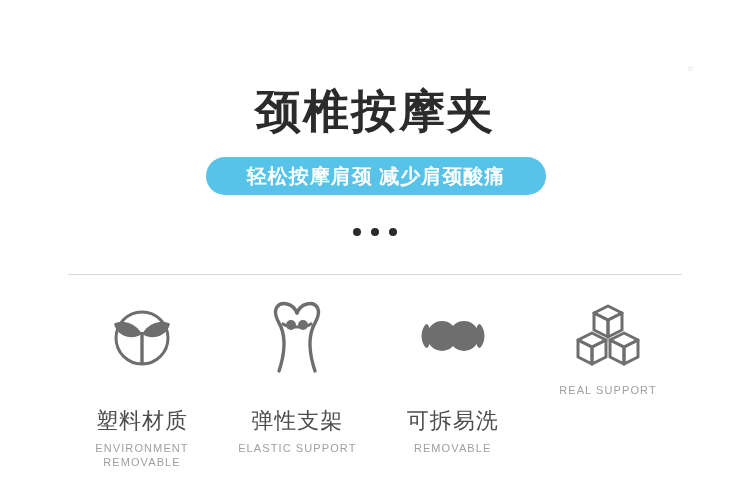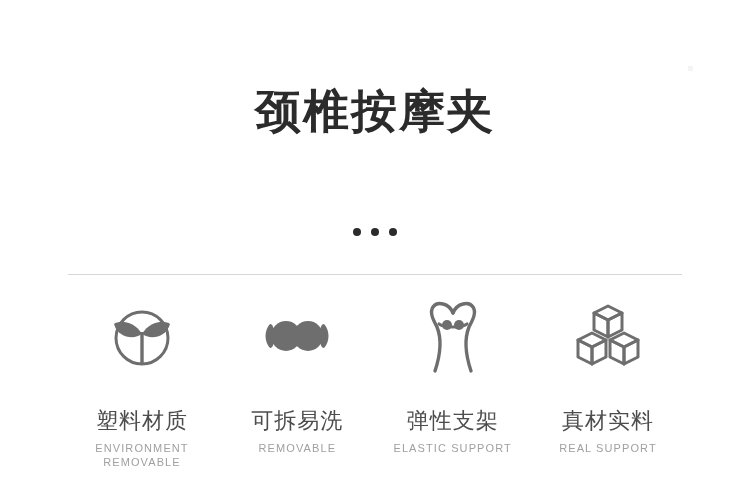--- a/index.html
+++ b/index.html
@@ -139,20 +139,23 @@
     background: #f4f4f4;
   }
 </style>
 </head>
 <body>
 
 <div class="hero">
 
   <div class="page-title">颈椎按摩夹</div>
 
+  <div class="subtitle-pill">
+    <span class="subtitle-pill-text">轻松按摩肩颈 减少肩颈酸痛</span>
+  </div>
 
   <div class="dots">
     <span class="dot"></span>
     <span class="dot"></span>
     <span class="dot"></span>
   </div>
 
 </div>
 
 <div class="divider"></div>
@@ -163,67 +166,66 @@
     <div class="feature-icon">
       <svg width="72" height="72" viewBox="0 0 72 72">
         <circle cx="36" cy="38" r="26" fill="none" stroke="#6e6e6e" stroke-width="3"></circle>
         <path d="M36 34 C28 20, 12 20, 8 24 C12 38, 28 40, 36 34 Z" fill="#6e6e6e"></path>
         <path d="M36 34 C44 20, 60 20, 64 24 C60 38, 44 40, 36 34 Z" fill="#6e6e6e"></path>
         <rect x="34.3" y="32" width="3.4" height="32" fill="#6e6e6e"></rect>
       </svg>
     </div>
     <div class="feature-title">塑料材质</div>
     <div class="feature-sub">ENVIRONMENT REMOVABLE</div>
-  </div>
-
-  <div class="feature">
-    <div class="feature-icon">
-      <svg width="74" height="52" viewBox="0 0 74 52">
-        <path d="M10 14 C4 20, 4 32, 10 38 C13 38, 14 34, 14 26 C14 18, 13 14, 10 14 Z" fill="#6e6e6e"></path>
-        <circle cx="26" cy="26" r="15" fill="#6e6e6e"></circle>
-        <circle cx="48" cy="26" r="15" fill="#6e6e6e"></circle>
-        <path d="M64 14 C70 20, 70 32, 64 38 C61 38, 60 34, 60 26 C60 18, 61 14, 64 14 Z" fill="#6e6e6e"></path>
-      </svg>
-    </div>
-    <div class="feature-title">可拆易洗</div>
-    <div class="feature-sub">REMOVABLE</div>
   </div>
 
   <div class="feature">
     <div class="feature-icon">
       <svg width="64" height="78" viewBox="0 0 64 78">
         <path d="M32 16 C28 6, 16 4, 12 10 C8 16, 13 24, 16 30 C20 40, 20 56, 14 74" fill="none" stroke="#6e6e6e" stroke-width="3.4" stroke-linecap="round"></path>
         <path d="M32 16 C36 6, 48 4, 52 10 C56 16, 51 24, 48 30 C44 40, 44 56, 50 74" fill="none" stroke="#6e6e6e" stroke-width="3.4" stroke-linecap="round"></path>
         <path d="M18 27 C24 31, 40 31, 46 27" fill="none" stroke="#6e6e6e" stroke-width="3.2" stroke-linecap="round"></path>
         <circle cx="26" cy="28" r="5" fill="#6e6e6e"></circle>
         <circle cx="38" cy="28" r="5" fill="#6e6e6e"></circle>
       </svg>
     </div>
     <div class="feature-title">弹性支架</div>
     <div class="feature-sub">ELASTIC SUPPORT</div>
   </div>
 
   <div class="feature">
     <div class="feature-icon">
+      <svg width="74" height="52" viewBox="0 0 74 52">
+        <path d="M10 14 C4 20, 4 32, 10 38 C13 38, 14 34, 14 26 C14 18, 13 14, 10 14 Z" fill="#6e6e6e"></path>
+        <circle cx="26" cy="26" r="15" fill="#6e6e6e"></circle>
+        <circle cx="48" cy="26" r="15" fill="#6e6e6e"></circle>
+        <path d="M64 14 C70 20, 70 32, 64 38 C61 38, 60 34, 60 26 C60 18, 61 14, 64 14 Z" fill="#6e6e6e"></path>
+      </svg>
+    </div>
+    <div class="feature-title">可拆易洗</div>
+    <div class="feature-sub">REMOVABLE</div>
+  </div>
+
+  <div class="feature">
+    <div class="feature-icon">
       <svg width="72" height="72" viewBox="0 0 72 72">
         <g fill="none" stroke="#6e6e6e" stroke-width="3" stroke-linejoin="round">
 
           <path d="M36 6 L50 13 L36 20 L22 13 Z"></path>
           <path d="M22 13 L22 30 L36 37 L36 20 Z"></path>
           <path d="M50 13 L50 30 L36 37 L36 20 Z"></path>
 
           <path d="M20 33 L34 40 L20 47 L6 40 Z"></path>
           <path d="M6 40 L6 57 L20 64 L20 47 Z"></path>
           <path d="M34 40 L34 57 L20 64 L20 47 Z"></path>
 
           <path d="M52 33 L66 40 L52 47 L38 40 Z"></path>
           <path d="M38 40 L38 57 L52 64 L52 47 Z"></path>
           <path d="M66 40 L66 57 L52 64 L52 47 Z"></path>
         </g>
       </svg>
     </div>
-    <div class="feature-title">真材实料</div>
     <div class="feature-sub">REAL SUPPORT</div>
   </div>
 
 </div>
 
 <div class="corner-mark"></div>
 
 </body></html>

